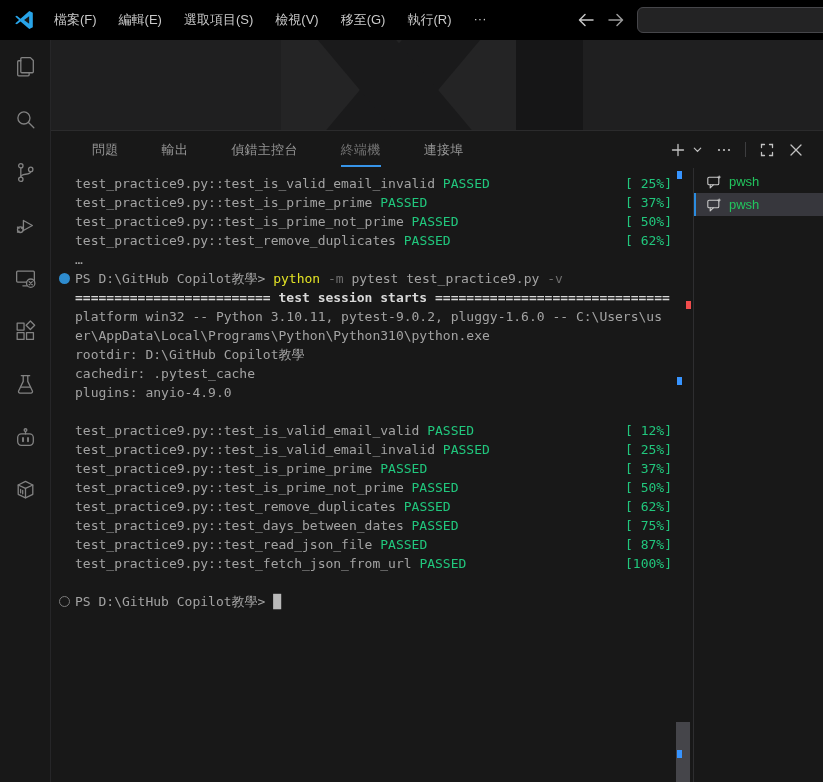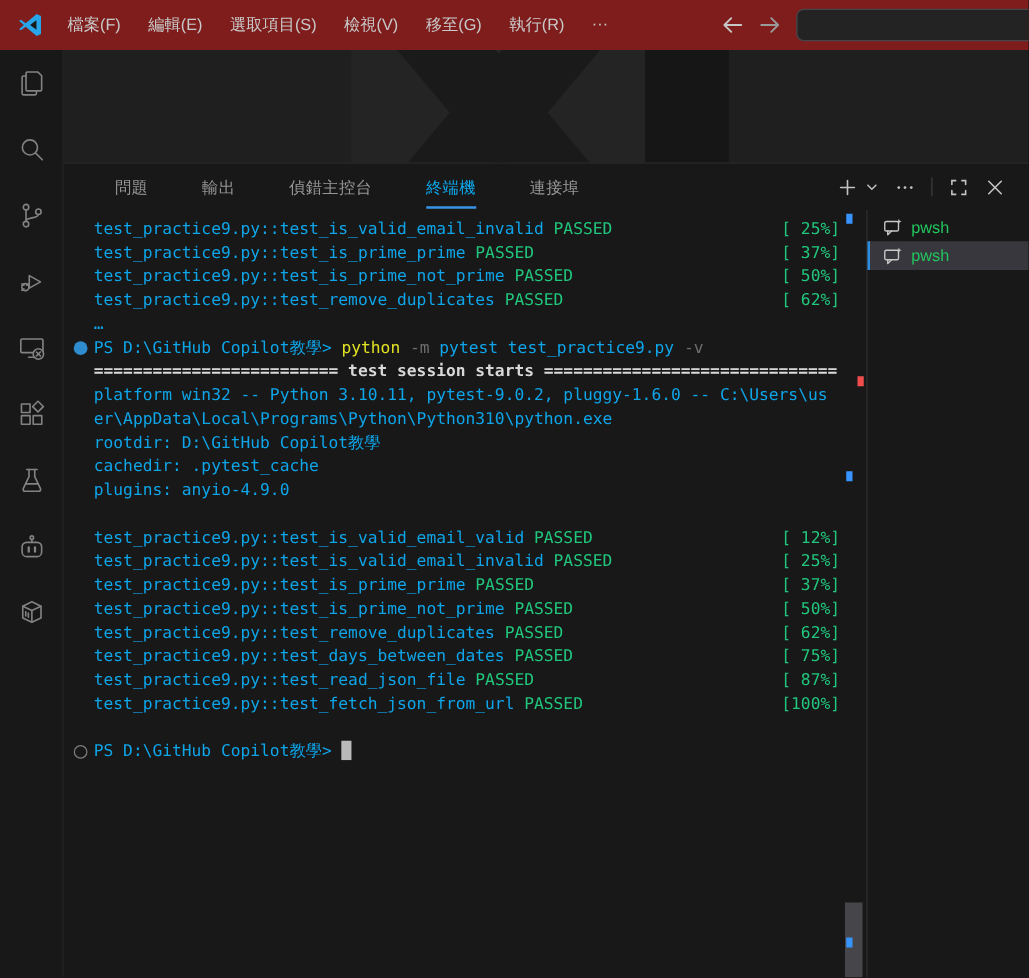--- a/index.html
+++ b/index.html
@@ -1,20 +1,20 @@
 <!DOCTYPE html>
 <html style="--t-green: #21c77d; --t-yellow: #e2e225; --deco-blue: #2e8ccf;"><head>
 <meta charset="utf-8">
 <style>
   html,body{margin:0;padding:0;background:#181818;}
   .app{position:relative;width:823px;height:782px;overflow:hidden;background:#181818;
        font-family:"Liberation Sans",sans-serif;-webkit-font-smoothing:antialiased;}
 
   
-  .titlebar{position:absolute;left:0;top:0;width:823px;height:40px;background:#7f1d1d;
+  .titlebar{position:absolute;left:0;top:0;width:823px;height:40px;background:#000000;
             display:flex;align-items:center;}
   .logo{margin-left:13px;width:22px;height:22px;flex:0 0 auto;}
   .menus{display:flex;margin-left:8px;}
   .menu-item{padding:4px 11px;font-size:13px;color:#c9c9c9;border-radius:5px;cursor:default;}
   .nav-arrow{position:absolute;top:9px;width:22px;height:22px;}
   .nav-back{left:575px;}
   .nav-fwd{left:605px;}
   .command-center{position:absolute;left:637px;top:7px;width:200px;height:24px;
                   background:#232324;border:1px solid #46464a;border-radius:6px;}
 
@@ -33,33 +33,33 @@
   .wm-x1{transform:translateX(-50%) rotate(40deg);}
   .wm-x2{transform:translateX(-50%) rotate(-40deg);}
   .wm-bar{position:absolute;left:465px;top:0;width:67px;height:90px;background:#161617;}
 
   
   .panel{position:absolute;left:51px;top:131px;width:772px;height:651px;background:#181818;}
   .panel-tabbar{position:absolute;left:0;top:0;right:0;height:37px;display:flex;align-items:stretch;
                 padding-left:21px;}
   .p-tab{margin-right:23px;font-size:13px;color:#969696;display:flex;align-items:center;
          position:relative;cursor:default;letter-spacing:.3px;margin-left:20px;}
-  .p-tab.active{color:#0ea5e9;}
+  .p-tab.active{color:#737373;}
   .p-tab.active::after{content:"";position:absolute;left:0;right:0;bottom:1px;height:2px;background:#3794e8;}
   .panel-actions{margin-left:auto;display:flex;align-items:center;gap:13px;padding-right:19px;}
   .pa-icon svg{display:block;stroke:#c2c2c2;stroke-width:1.3;fill:none;stroke-linecap:round;}
   .pa-sep{width:1px;height:15px;background:#3d3d3f;}
 
   
   .terminal{position:absolute;left:0;top:37px;width:642px;bottom:0;overflow:hidden;padding-top:6px;
             font-family:"DejaVu Sans Mono",monospace;font-size:13px;line-height:19px;}
   .t-line{position:relative;height:19px;margin-left:24px;width:597px;display:flex;white-space:pre;}
   .t-left{flex:1 1 auto;overflow:hidden;white-space:pre;}
   .t-right{flex:0 0 auto;}
-  .c-fg{color:#0ea5e9;}
+  .c-fg{color:#a3a3a3;}
   .c-grn{color:var(--t-green,#21c77d);}
   .c-grnB{color:var(--t-green,#21c77d);font-weight:bold;}
   .c-bld{color:#d8d8d8;font-weight:bold;}
   .c-dim{color:#6e6e6e;}
   .c-yel{color:var(--t-yellow,#e2e225);}
   .c-cur{color:#b9b9b9;}
   .deco{position:absolute;left:-16px;top:4px;width:11px;height:11px;border-radius:50%;}
   .deco.filled{background:var(--deco-blue,#2e8ccf);}
   .deco.outline{border:1.4px solid #7c7c7c;box-sizing:border-box;}
 

